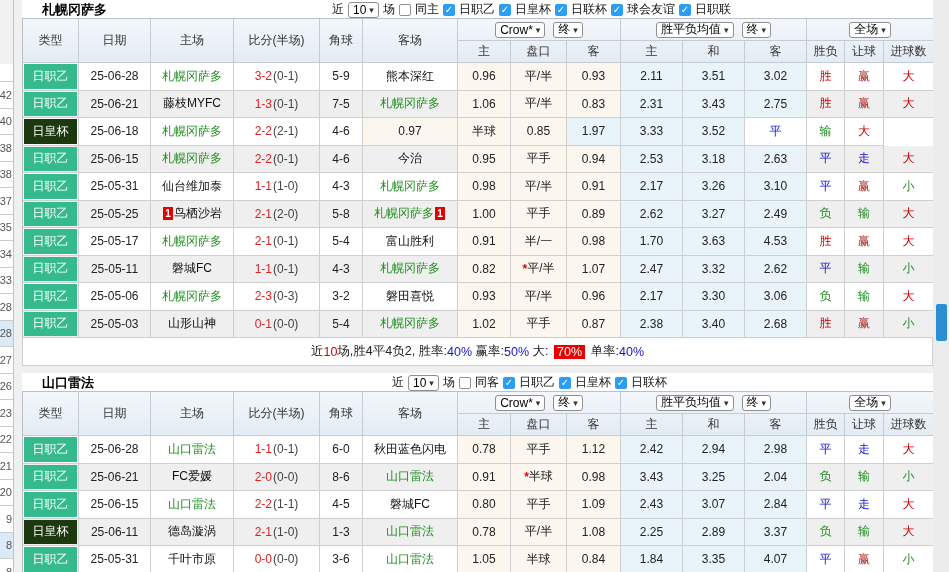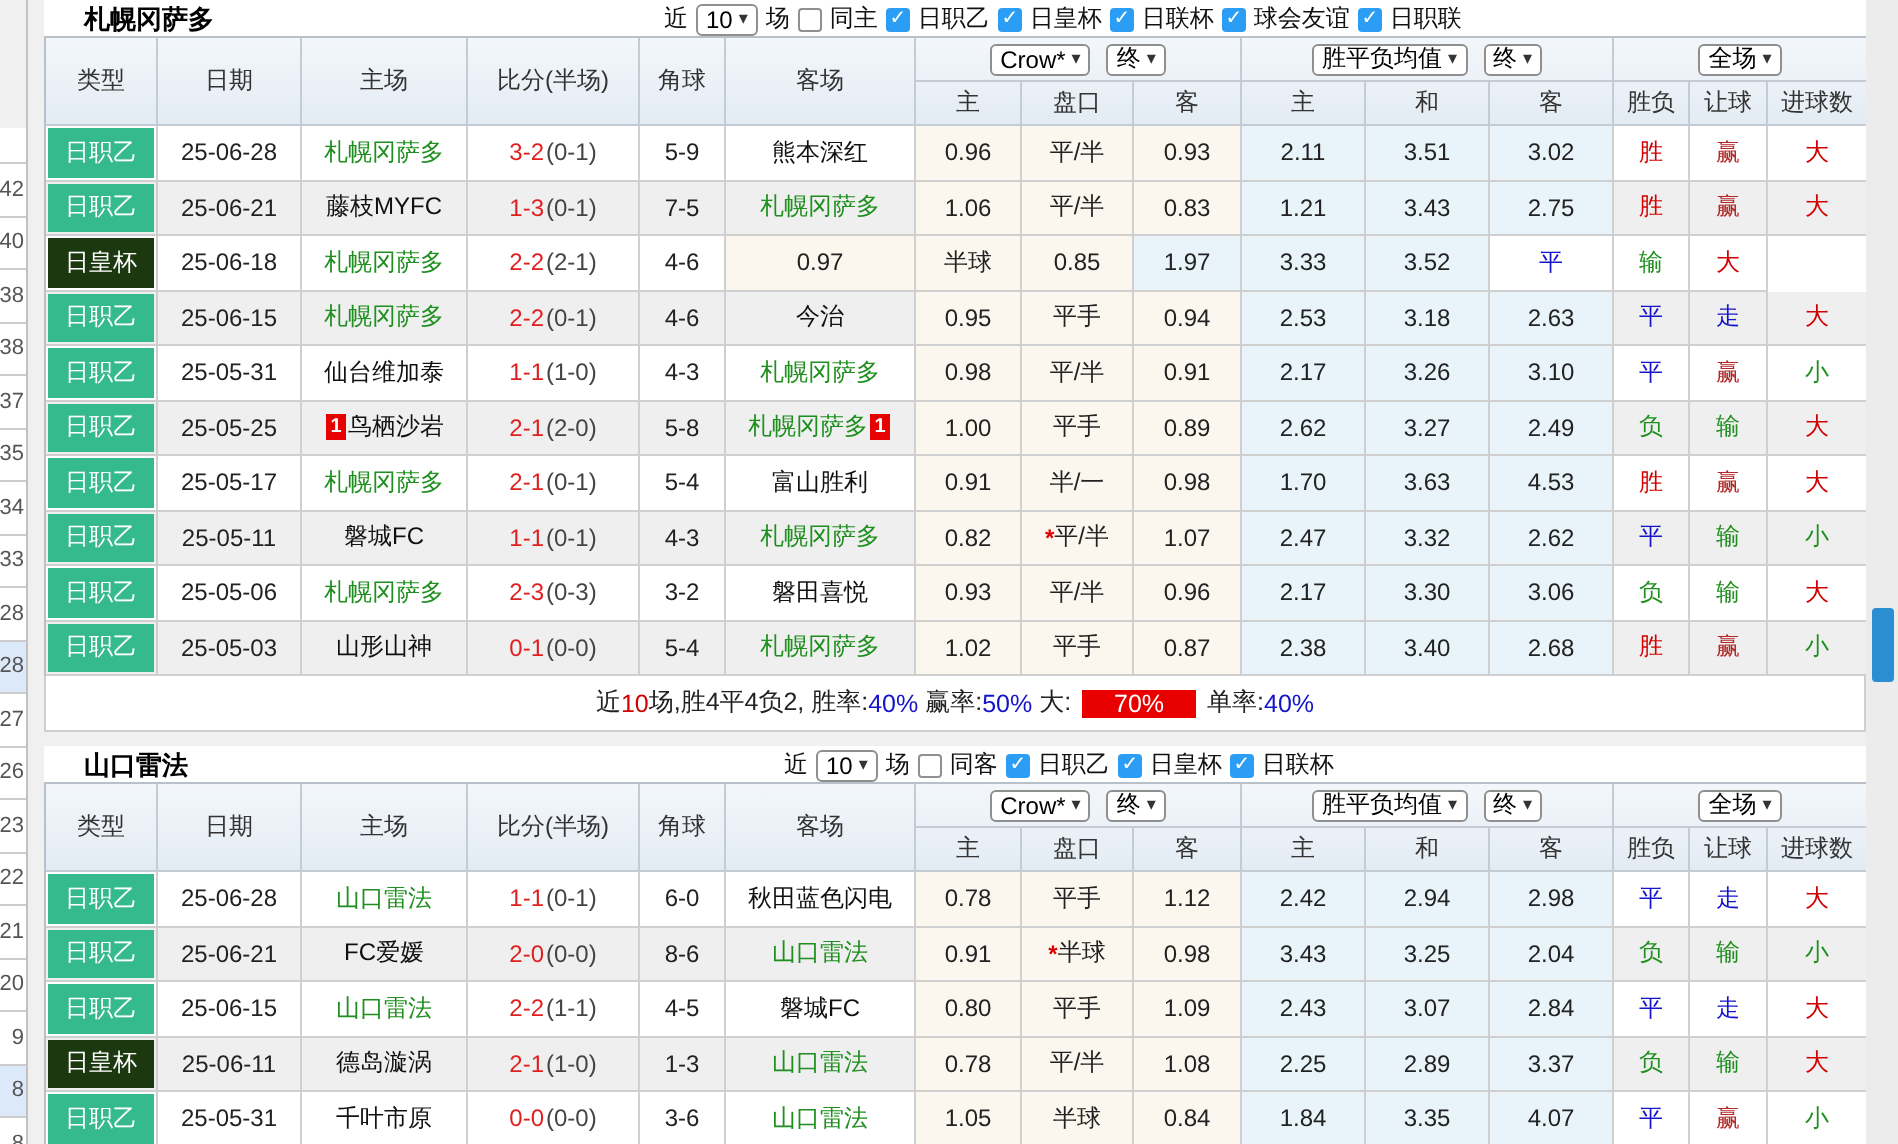--- a/index.html
+++ b/index.html
@@ -60,21 +60,21 @@
   .team[data-tg="g"]{color:#1f8f1f}
   .sc{color:#e02020;margin-right:1px}
   .hf{color:#444}
   .star{color:#e00000;font-weight:bold}
 
   [data-c="r"]{color:#d20000}
   [data-c="m"]{color:#b02a2a}
   [data-c="g"]{color:#1f8f1f}
   [data-c="b"]{color:#1414cc}
   [data-c="k"]{color:#222}
-  [data-c="hl"]{background:#e80000;color:#fff;padding:0 16px;margin:0 2px}
+  [data-c="hl"]{background:#e80000;color:#fff;padding:0 3px;margin:0 2px}
 
   .summary{height:28px;display:flex;align-items:center;justify-content:center;background:#fff;
            border:1px solid #cfcfcf;border-top:none;font-size:12.5px}
   .sp{white-space:pre}
   .gap{height:7px}
 </style>
 </head>
 <body>
 
 <div class="page">
@@ -199,21 +199,21 @@
     <div class="td cA">7-5</div>
     <div class="td cA">
               <span class="team" data-tg="g">札幌冈萨多</span>
             </div>
     <div class="td cC">1.06</div>
     <div class="td cC">
               <span class="star"></span>
               <span>平/半</span>
             </div>
     <div class="td cC">0.83</div>
-    <div class="td cB">1.21</div>
+    <div class="td cB">2.31</div>
     <div class="td cB">3.43</div>
     <div class="td cB">2.75</div>
     <div class="td cA" data-c="r">胜</div>
     <div class="td cA" data-c="m">赢</div>
     <div class="td cA" data-c="r">大</div>
   </div>
 
   <div class="tr cols">
     <div class="td cA">
               <span class="badge" data-bt="d">日皇杯</span>

